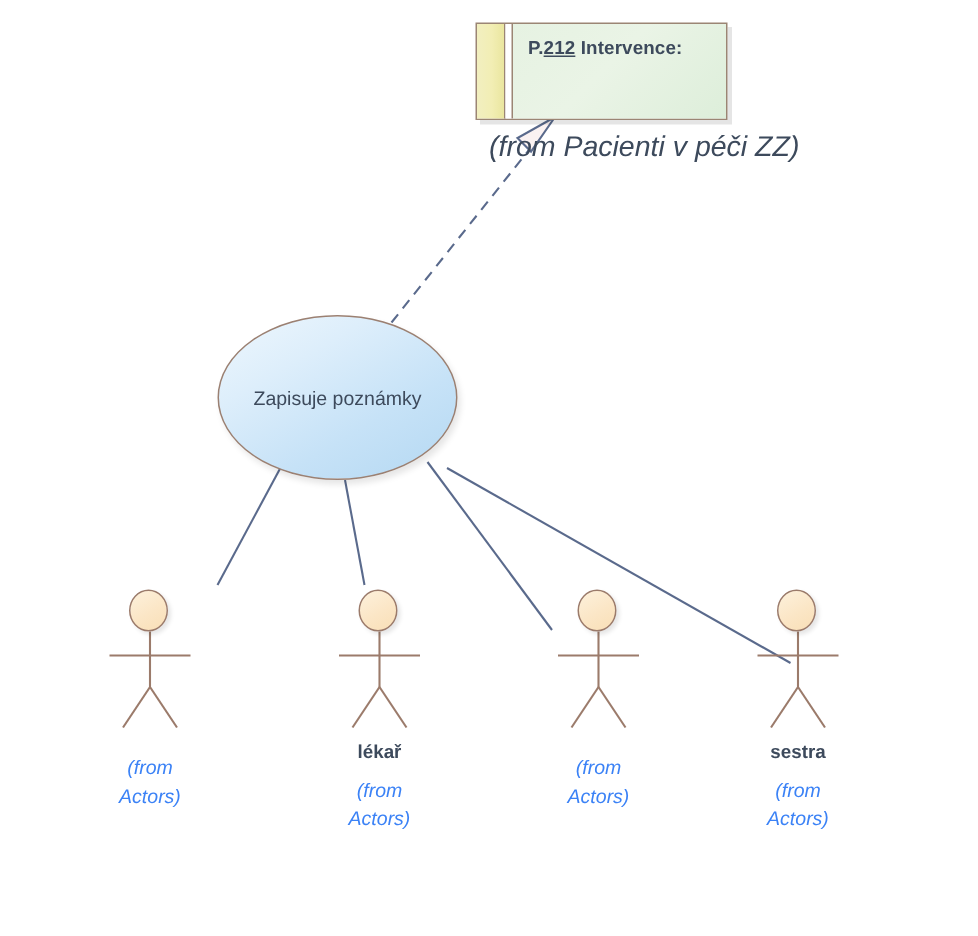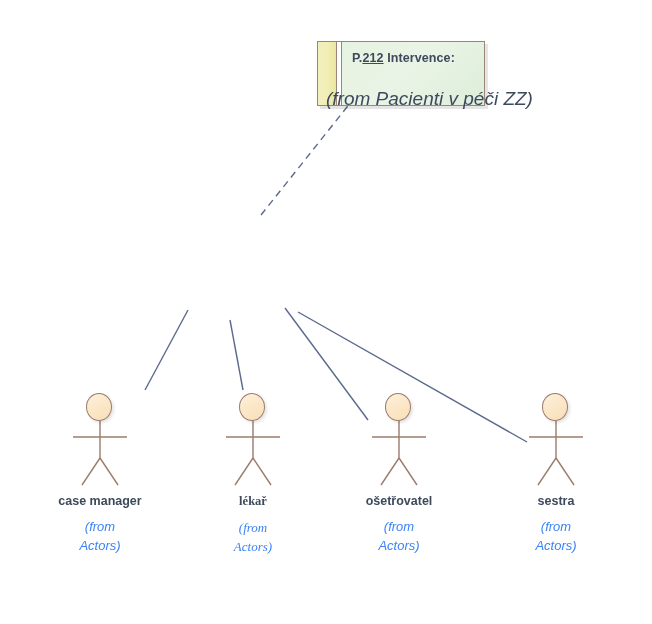--- a/index.html
+++ b/index.html
@@ -31,21 +31,20 @@
     left: 317px;
     top: 15px;
     width: 168px;
     height: 65px;
     box-sizing: border-box;
     border: 1px solid #9b8574;
     background: #ffffff;
     box-shadow: 3px 3px 0 rgba(0,0,0,0.10);
     display: flex;
     align-items: stretch;
-    margin-top: 26px;
   }
   .pkg-tab {
     width: 18px;
     background: linear-gradient(to right, #f2efc0 0%, #f2eeb4 55%, #eae69f 100%);
     border-right: 1px solid #9b8574;
     flex: 0 0 auto;
   }
   .pkg-gap {
     width: 4px;
     background: #ffffff;
@@ -166,39 +165,41 @@
   <div class="pkg-box">
     <div class="pkg-tab"></div>
     <div class="pkg-gap"></div>
     <div class="pkg-body">
       <div class="pkg-title"><span>P.</span><span class="ul">212</span><span> Intervence:</span></div>
     </div>
   </div>
 
   <div class="pkg-from">(from Pacienti v péči ZZ)</div>
 
+  <div class="usecase">
+    <span class="usecase-label">Zapisuje poznámky</span>
+  </div>
 
   <div class="actor" style="left:40px; top:393px;">
     <div class="actor-fig">
       <div class="actor-head"></div>
       <svg width="120" height="100">
         <line x1="60" y1="28" x2="60" y2="65" stroke="#9b7b6b" stroke-width="1.4"></line>
         <line x1="33" y1="44" x2="87" y2="44" stroke="#9b7b6b" stroke-width="1.4"></line>
         <line x1="60" y1="65" x2="42" y2="92" stroke="#9b7b6b" stroke-width="1.4"></line>
         <line x1="60" y1="65" x2="78" y2="92" stroke="#9b7b6b" stroke-width="1.4"></line>
       </svg>
     </div>
-    <div class="actor-name">case manager</div>
-    <div class="actor-from">
-      <div>(from</div>
-      <div>Actors)</div>
-    </div>
-  </div>
-
-  <div class="actor" style="left:193px; top:393px;font-family:Liberation Serif, serif;">
+    <div class="actor-from">
+      <div>(from</div>
+      <div>Actors)</div>
+    </div>
+  </div>
+
+  <div class="actor" style="left:193px; top:393px;">
     <div class="actor-fig">
       <div class="actor-head"></div>
       <svg width="120" height="100">
         <line x1="60" y1="28" x2="60" y2="65" stroke="#9b7b6b" stroke-width="1.4"></line>
         <line x1="33" y1="44" x2="87" y2="44" stroke="#9b7b6b" stroke-width="1.4"></line>
         <line x1="60" y1="65" x2="42" y2="92" stroke="#9b7b6b" stroke-width="1.4"></line>
         <line x1="60" y1="65" x2="78" y2="92" stroke="#9b7b6b" stroke-width="1.4"></line>
       </svg>
     </div>
     <div class="actor-name">lékař</div>
@@ -211,28 +212,27 @@
   <div class="actor" style="left:339px; top:393px;">
     <div class="actor-fig">
       <div class="actor-head"></div>
       <svg width="120" height="100">
         <line x1="60" y1="28" x2="60" y2="65" stroke="#9b7b6b" stroke-width="1.4"></line>
         <line x1="33" y1="44" x2="87" y2="44" stroke="#9b7b6b" stroke-width="1.4"></line>
         <line x1="60" y1="65" x2="42" y2="92" stroke="#9b7b6b" stroke-width="1.4"></line>
         <line x1="60" y1="65" x2="78" y2="92" stroke="#9b7b6b" stroke-width="1.4"></line>
       </svg>
     </div>
-    <div class="actor-name">ošetřovatel</div>
-    <div class="actor-from">
-      <div>(from</div>
-      <div>Actors)</div>
-    </div>
-  </div>
-
-  <div class="actor" style="left:496px; top:393px;">
+    <div class="actor-from">
+      <div>(from</div>
+      <div>Actors)</div>
+    </div>
+  </div>
+
+  <div class="actor" style="left:472px; top:393px;">
     <div class="actor-fig">
       <div class="actor-head"></div>
       <svg width="120" height="100">
         <line x1="60" y1="28" x2="60" y2="65" stroke="#9b7b6b" stroke-width="1.4"></line>
         <line x1="33" y1="44" x2="87" y2="44" stroke="#9b7b6b" stroke-width="1.4"></line>
         <line x1="60" y1="65" x2="42" y2="92" stroke="#9b7b6b" stroke-width="1.4"></line>
         <line x1="60" y1="65" x2="78" y2="92" stroke="#9b7b6b" stroke-width="1.4"></line>
       </svg>
     </div>
     <div class="actor-name">sestra</div>

